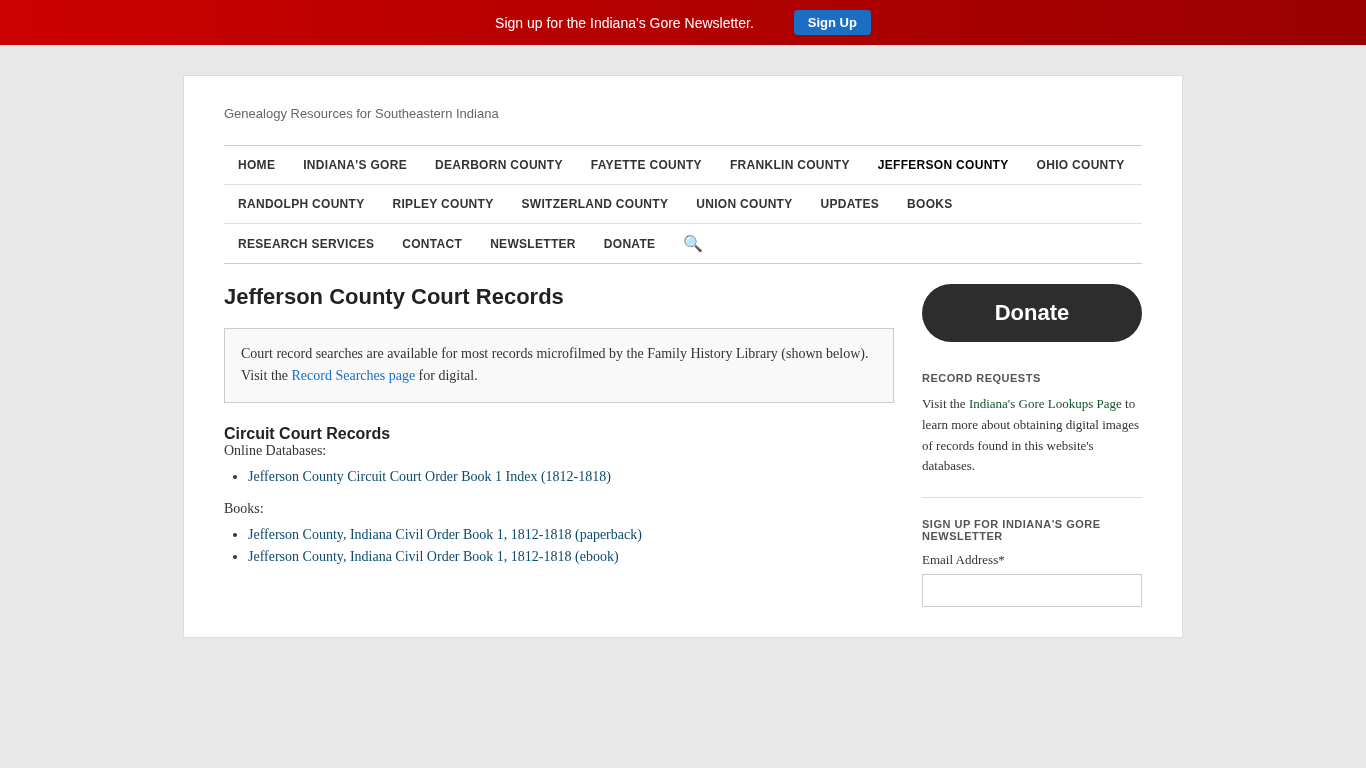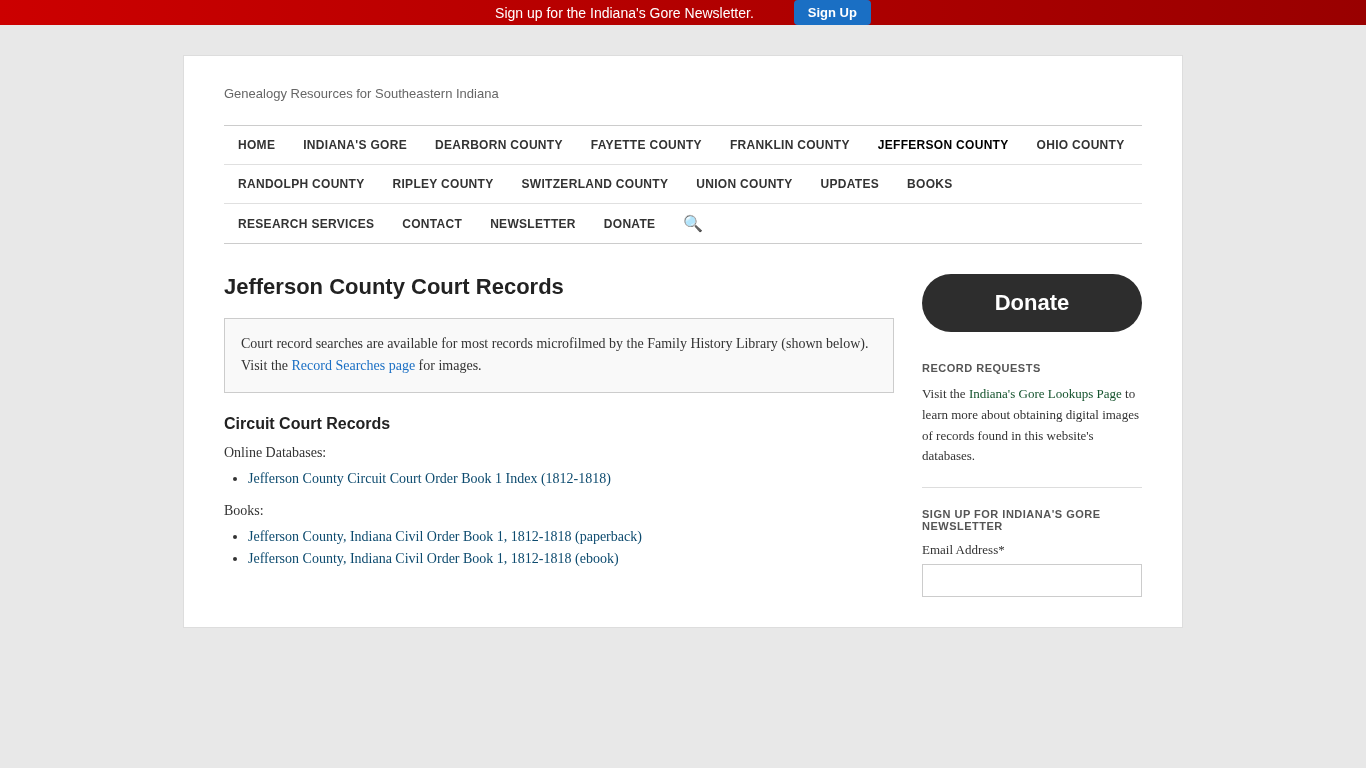--- a/index.html
+++ b/index.html
@@ -3,21 +3,21 @@
   <meta charset="utf-8">
   <style>
     * { margin: 0; padding: 0; box-sizing: border-box; }
     body { font-family: Georgia, 'Times New Roman', serif; background: #e8e8e8; font-size: 15px; color: #333; }
 
     
     #top-banner {
       background: linear-gradient(to right, #cc0000, #990000);
       color: white;
       text-align: center;
-      padding: 0 16px;
+      padding: 10px 16px;
       display: flex;
       align-items: center;
       justify-content: center;
       gap: 16px;
       font-family: Arial, sans-serif;
       font-size: 14px;
     }
     #top-banner .sign-up-btn {
       background: #1a6fc4;
       color: white;
@@ -52,21 +52,21 @@
       color: #666;
       margin-bottom: 24px;
       font-family: Arial, sans-serif;
     }
 
     
     nav {
       border-top: 1px solid #ccc;
       border-bottom: 1px solid #ccc;
       padding: 0;
-      margin-bottom: 30px;
+      margin-bottom: 20px;
     }
     .nav-row {
       display: flex;
       flex-wrap: wrap;
       align-items: center;
       border-bottom: 1px solid #e0e0e0;
     }
     .nav-row:last-child {
       border-bottom: none;
     }
@@ -122,21 +122,20 @@
     .info-box a {
       color: #1a6fc4;
       text-decoration: none;
     }
 
     .section-heading {
       font-family: Arial, sans-serif;
       font-size: 16px;
       font-weight: bold;
       color: #222;
-      margin-bottom: 12px;
     }
 
     .sub-label {
       font-size: 14px;
       color: #333;
       margin-bottom: 10px;
     }
 
     ul.record-list {
       margin-left: 24px;
@@ -262,21 +261,21 @@
       <span class="nav-search-icon">🔍</span>
     </div>
   </nav>
 
   <div id="content-area">
 
     <div id="main-content">
       <div id="page-heading">Jefferson County Court Records</div>
 
       <div class="info-box">
-        <span>Court record searches are available for most records microfilmed by the Family History Library (shown below). Visit the </span><a href="#">Record Searches page</a><span> for images.</span>
+        <span>Court record searches are available for most records microfilmed by the Family History Library (shown below). Visit the </span><a href="#">Record Searches page</a><span> for digital.</span>
       </div>
 
       <div class="section-heading">Circuit Court Records</div>
 
       <div class="sub-label">Online Databases:</div>
 
       <ul class="record-list">
         <li>
           <a href="#">Jefferson County Circuit Court Order Book 1 Index (1812-1818)</a>
         </li>

